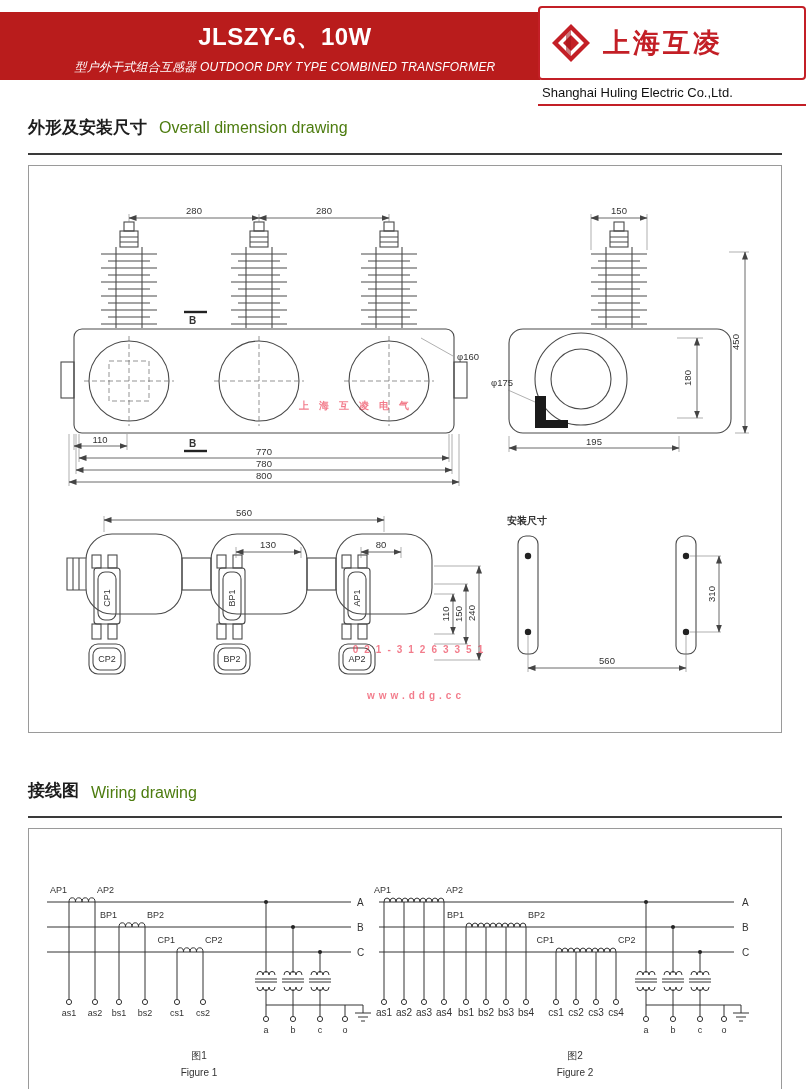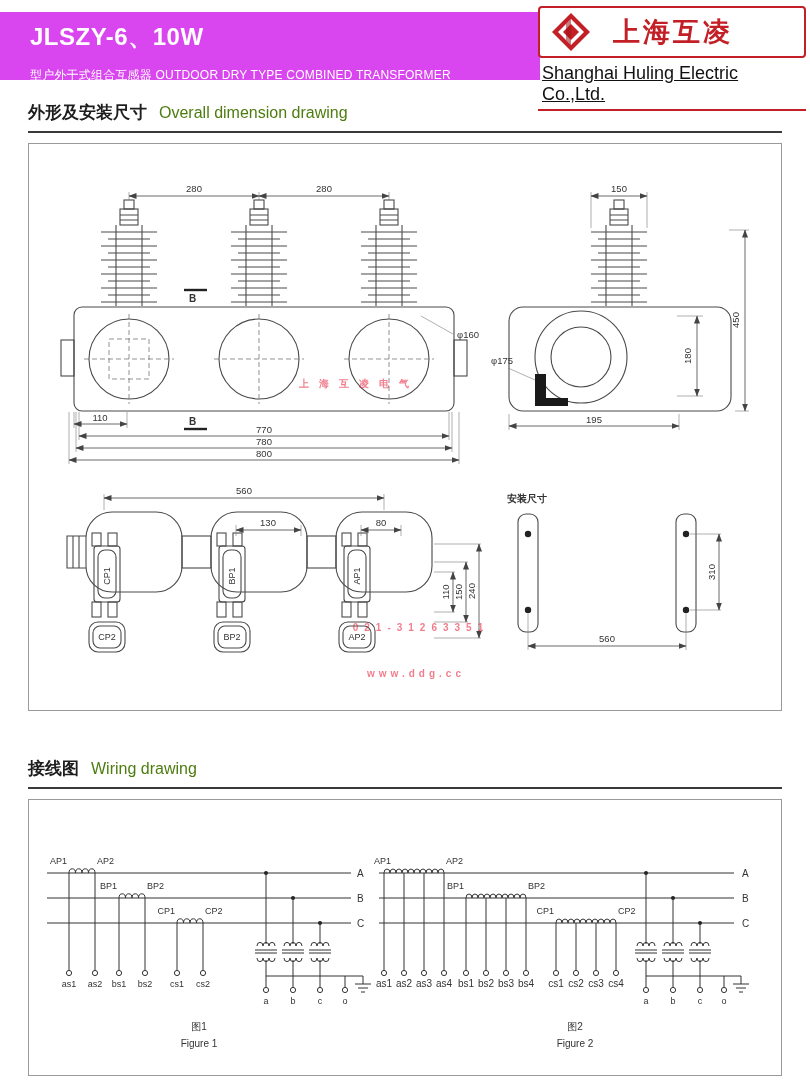--- a/index.html
+++ b/index.html
@@ -5,43 +5,43 @@
   * { margin:0; padding:0; box-sizing:border-box; }
   html,body { background:#fff; }
   body {
     width:810px; height:1089px; position:relative; overflow:hidden;
     font-family:"Liberation Sans", sans-serif; color:#222;
   }
   
   .header { position:relative; height:94px; }
   .header-red {
     position:absolute; left:0; top:12px; width:540px; height:68px;
-    background:#d946ef; color:#fff; padding:9px 0 0 30px;
+    background:#b91c1c; color:#fff; padding:9px 0 0 30px;text-align:center;
   }
   .model { font-size:24px; font-weight:bold; letter-spacing:.5px; }
-  .subtitle { font-size:12px; margin-top:14px; letter-spacing:.2px; }
+  .subtitle { font-size:12px; margin-top:6px; letter-spacing:.2px;font-style:italic; }
   .logo-area { position:absolute; right:0; top:6px; width:272px; padding-right:4px; }
   .logo-row {
-    display:flex; align-items:center; gap:21px;
-    border:2px solid #c31f26; border-radius:4px; padding:3px 10px;
+    display:flex; align-items:center; gap:11px;
+    border:2px solid #c31f26; border-radius:4px; padding:14px 10px;
   }
   .brand { font-size:27px; font-weight:bold; color:#c31f26; letter-spacing:3px; }
-  .company { font-size:18px; color:#111; margin-top:5px; padding-left:4px;text-decoration:underline; }
+  .company { font-size:13px; color:#111; margin-top:5px; padding-left:4px; }
   .logo-underline { border-top:2px solid #c31f26; margin-top:4px; }
   
   .section-head {
     display:flex; align-items:baseline; gap:12px;
-    margin:7px 28px 0; border-bottom:2px solid #3a3a3a; padding-bottom:7px;
+    margin:22px 28px 0; border-bottom:2px solid #3a3a3a; padding-bottom:14px;
   }
   .section-head .cn { font-size:17px; font-weight:600; color:#1d1d1d; }
   .section-head .en { font-size:16px; color:#4d7c0f; }
   
   .draw-box { margin:10px 28px 0; border:1px solid #9a9a9a; background:#fff; }
   .draw-box.second { margin-top:10px; }
-  .wiring-head { margin-top:46px; }
+  .wiring-head { margin-top:46px;align-items:flex-end; }
   svg { display:block; }
   svg text { fill:#333; stroke:none; font-family:"Liberation Sans", sans-serif; font-size:10px; }
   .o    { stroke:#4a4a4a; stroke-width:1.1; fill:none; }
   .dash { stroke:#666; stroke-width:.7; fill:none; stroke-dasharray:5 3; }
   .ext  { stroke:#7a7a7a; stroke-width:.6; fill:none; }
   .dim  { stroke:#444; stroke-width:.8; fill:none; }
   .thick{ stroke:#222; stroke-width:2.4; fill:none; }
   .solid{ fill:#1a1a1a; stroke:none; }
   .dot  { fill:#222; stroke:none; }
   .term { fill:#fff; stroke:#333; stroke-width:1; }

